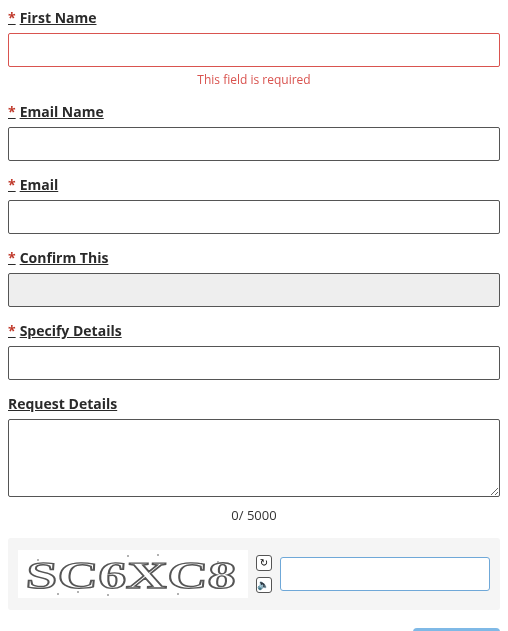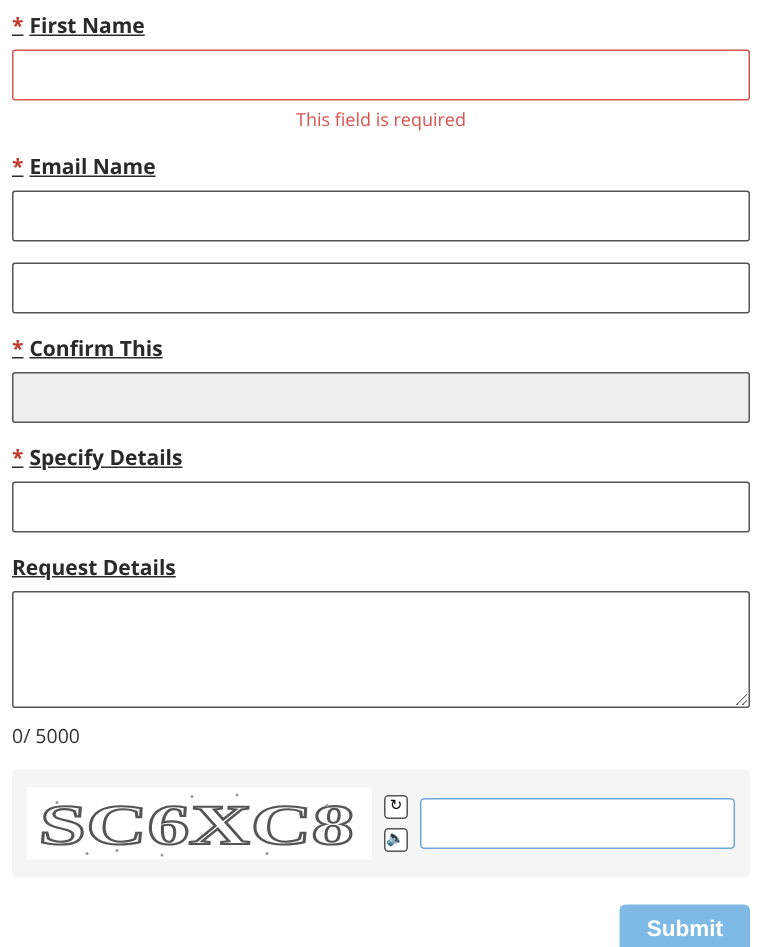--- a/index.html
+++ b/index.html
@@ -50,21 +50,21 @@
   .textarea {
     width: 100%;
     height: 78px;
     border: 1px solid #555;
     border-radius: 2px;
     padding: 6px 8px;
     font-size: 14px;
     resize: both;
   }
   .char-count {
-    text-align: left;
+    text-align: center;
     font-size: 13px;
     color: #333;
     margin-top: 4px;
   }
   .captcha-row {
     background: #f5f5f5;
     border-radius: 3px;
     padding: 12px 10px;
     display: flex;
     align-items: center;
@@ -136,20 +136,23 @@
 </div>
 
 <div class="field">
   <label class="field-label">
     <span class="req">*</span><span>Email Name</span>
   </label>
   <input type="text" class="text-input" value="" style="">
 </div>
 
 <div class="field">
+  <label class="field-label">
+    <span class="req">*</span><span>Email</span>
+  </label>
   <input type="text" class="text-input" value="" style="">
 </div>
 
 <div class="field">
   <label class="field-label">
     <span class="req">*</span><span>Confirm This</span>
   </label>
   <input type="text" class="text-input readonly" readonly="" value="" style="">
 </div>
 

